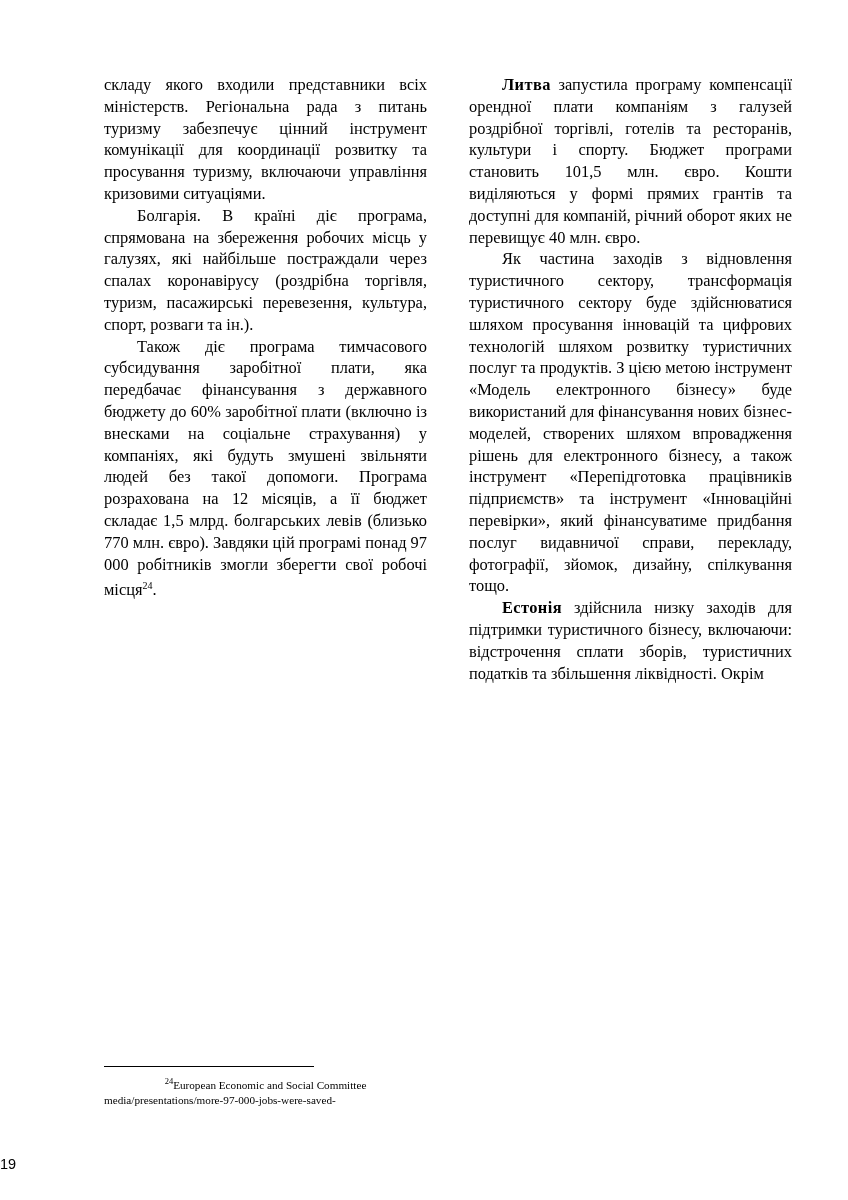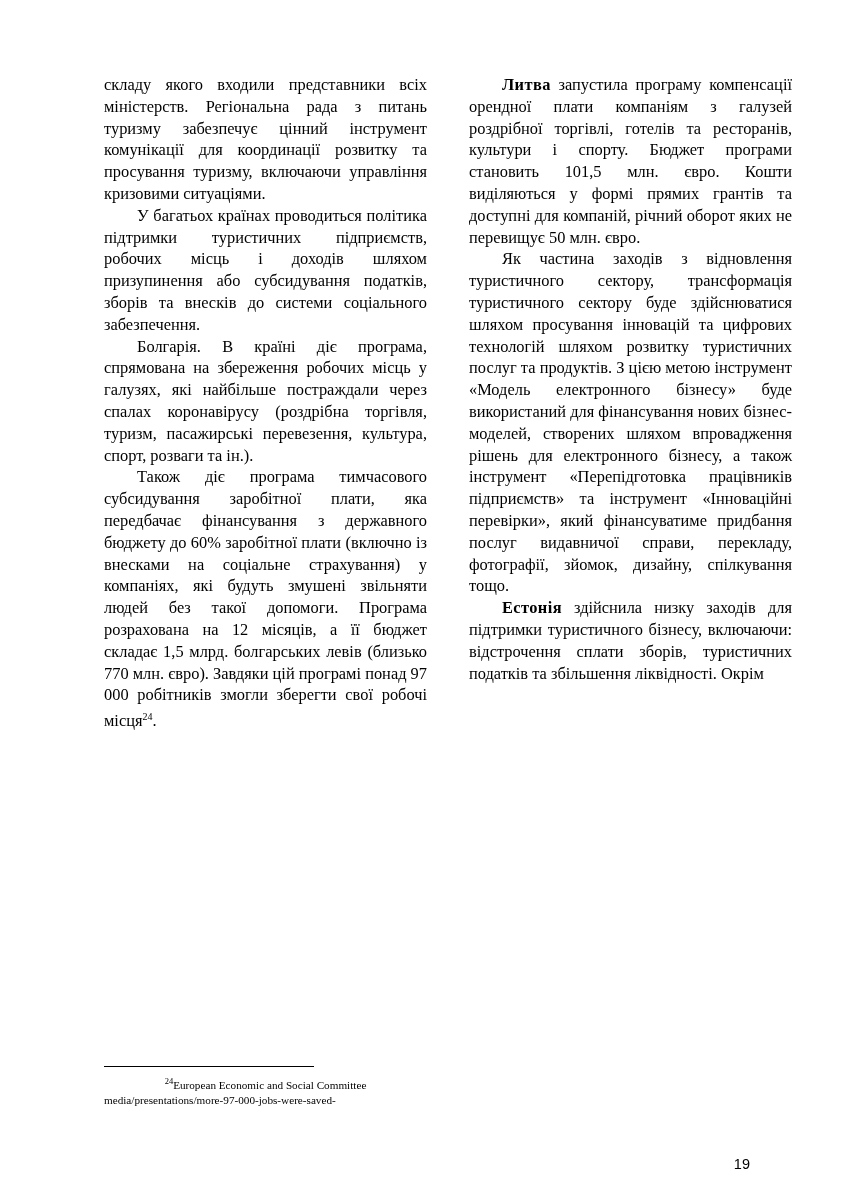--- a/index.html
+++ b/index.html
@@ -72,21 +72,21 @@
   .fn-line { display: block; }
   .fn-title {
     display: flex;
     justify-content: center;
   }
   .page-number {
     position: absolute;
     left: 0;
     top: 1140px;
     width: 750px;
-    text-align: right;
+    text-align: left;
     font-size: 14.5px;
     font-family: "Liberation Sans", sans-serif;
   }
   sup.ref {
     font-size: 10px;
     vertical-align: super;
   }
   .spaced-caps {
     font-weight: bold;
     letter-spacing: 0.4px;
@@ -94,27 +94,26 @@
 </style>
 </head>
 <body>
 
 <div class="page">
 
   <div class="columns">
 
     <div class="col">
       <p class="noindent">складу якого входили представники всіх міністерств. Регіональна рада з питань туризму забезпечує цінний інструмент комунікації для координації розвитку та просування туризму, включаючи управління кризовими ситуаціями.</p>
-      <p>У багатьох країнах проводиться політика підтримки туристичних підприємств, робочих місць і доходів шляхом призупинення або субсидування податків, зборів та внесків до системи соціального забезпечення.</p>
       <p><span class="bold">Болгарія.</span><span> В країні діє програма, спрямована на збереження робочих місць у галузях, які найбільше постраждали через спалах коронавірусу (роздрібна торгівля, туризм, пасажирські перевезення, культура, спорт, розваги та ін.).</span></p>
       <p><span>Також діє програма тимчасового субсидування заробітної плати, яка передбачає фінансування з державного бюджету до 60% заробітної плати (включно із внесками на соціальне страхування) у компаніях, які будуть змушені звільняти людей без такої допомоги. Програма розрахована на 12 місяців, а її бюджет складає 1,5 млрд. болгарських левів (близько 770 млн. євро). Завдяки цій програмі понад 97 000 робітників змогли зберегти свої робочі місця</span><sup class="ref">24</sup><span>.</span></p>
     </div>
 
     <div class="col">
-      <p><span class="spaced-caps">Литва</span><span> запустила програму компенсації орендної плати компаніям з галузей роздрібної торгівлі, готелів та ресторанів, культури і спорту. Бюджет програми становить 101,5 млн. євро. Кошти виділяються у формі прямих грантів та доступні для компаній, річний оборот яких не перевищує 50 млн. євро.</span></p>
+      <p><span class="spaced-caps">Литва</span><span> запустила програму компенсації орендної плати компаніям з галузей роздрібної торгівлі, готелів та ресторанів, культури і спорту. Бюджет програми становить 101,5 млн. євро. Кошти виділяються у формі прямих грантів та доступні для компаній, річний оборот яких не перевищує 40 млн. євро.</span></p>
       <p>Як частина заходів з відновлення туристичного сектору, трансформація туристичного сектору буде здійснюватися шляхом просування інновацій та цифрових технологій шляхом розвитку туристичних послуг та продуктів. З цією метою інструмент «Модель електронного бізнесу» буде використаний для фінансування нових бізнес-моделей, створених шляхом впровадження рішень для електронного бізнесу, а також інструмент «Перепідготовка працівників підприємств» та інструмент «Інноваційні перевірки», який фінансуватиме придбання послуг видавничої справи, перекладу, фотографії, зйомок, дизайну, спілкування тощо.</p>
       <p><span class="spaced-caps">Естонія</span><span> здійснила низку заходів для підтримки туристичного бізнесу, включаючи: відстрочення сплати зборів, туристичних податків та збільшення ліквідності. Окрім</span></p>
     </div>
 
   </div>
 
   <div class="footnote-area">
     <div class="fn-rule"></div>
     <p class="footnote">
       <span class="fn-title">

